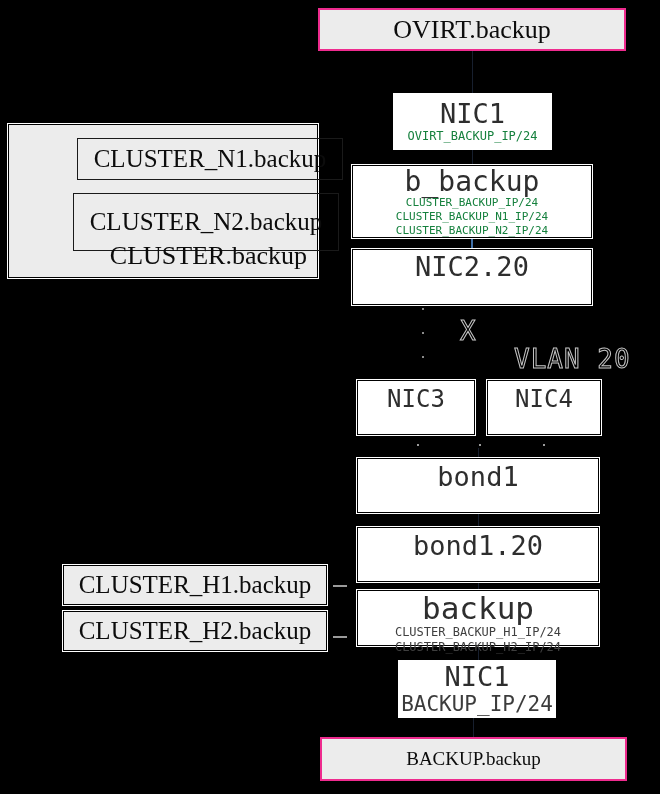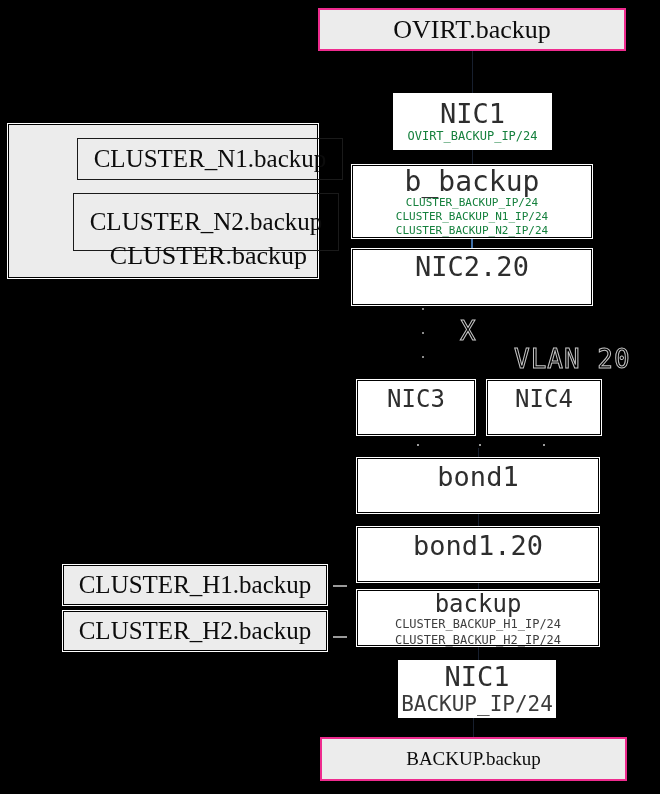--- a/index.html
+++ b/index.html
@@ -92,21 +92,21 @@
 
   <div class="box wbox col topalign" style="left:357px;top:458px;width:242px;height:55px;padding-top:3px;">
     <span class="mono t-big">bond1</span>
   </div>
 
   <div class="box wbox col topalign" style="left:357px;top:527px;width:242px;height:55px;padding-top:3px;">
     <span class="mono t-big">bond1.20</span>
   </div>
 
   <div class="box wbox col topalign" style="left:357px;top:590px;width:242px;height:56px;padding-top:1px;">
-    <span class="mono" style="font-size:24px;line-height:1.05;">backup</span>
+    <span class="mono" style="font-size:31px;line-height:1.05;">backup</span>
     <span class="mono t-ip2">CLUSTER_BACKUP_H1_IP/24</span>
     <span class="mono t-ip2">CLUSTER_BACKUP_H2_IP/24</span>
   </div>
 
   <div class="box wplain col center" style="left:398px;top:660px;width:158px;height:58px;">
     <span class="mono t-big">NIC1</span>
     <span class="mono t-mid">BACKUP_IP/24</span>
   </div>
 
   <div class="box pinkbox" style="left:320px;top:737px;width:307px;height:44px;">

